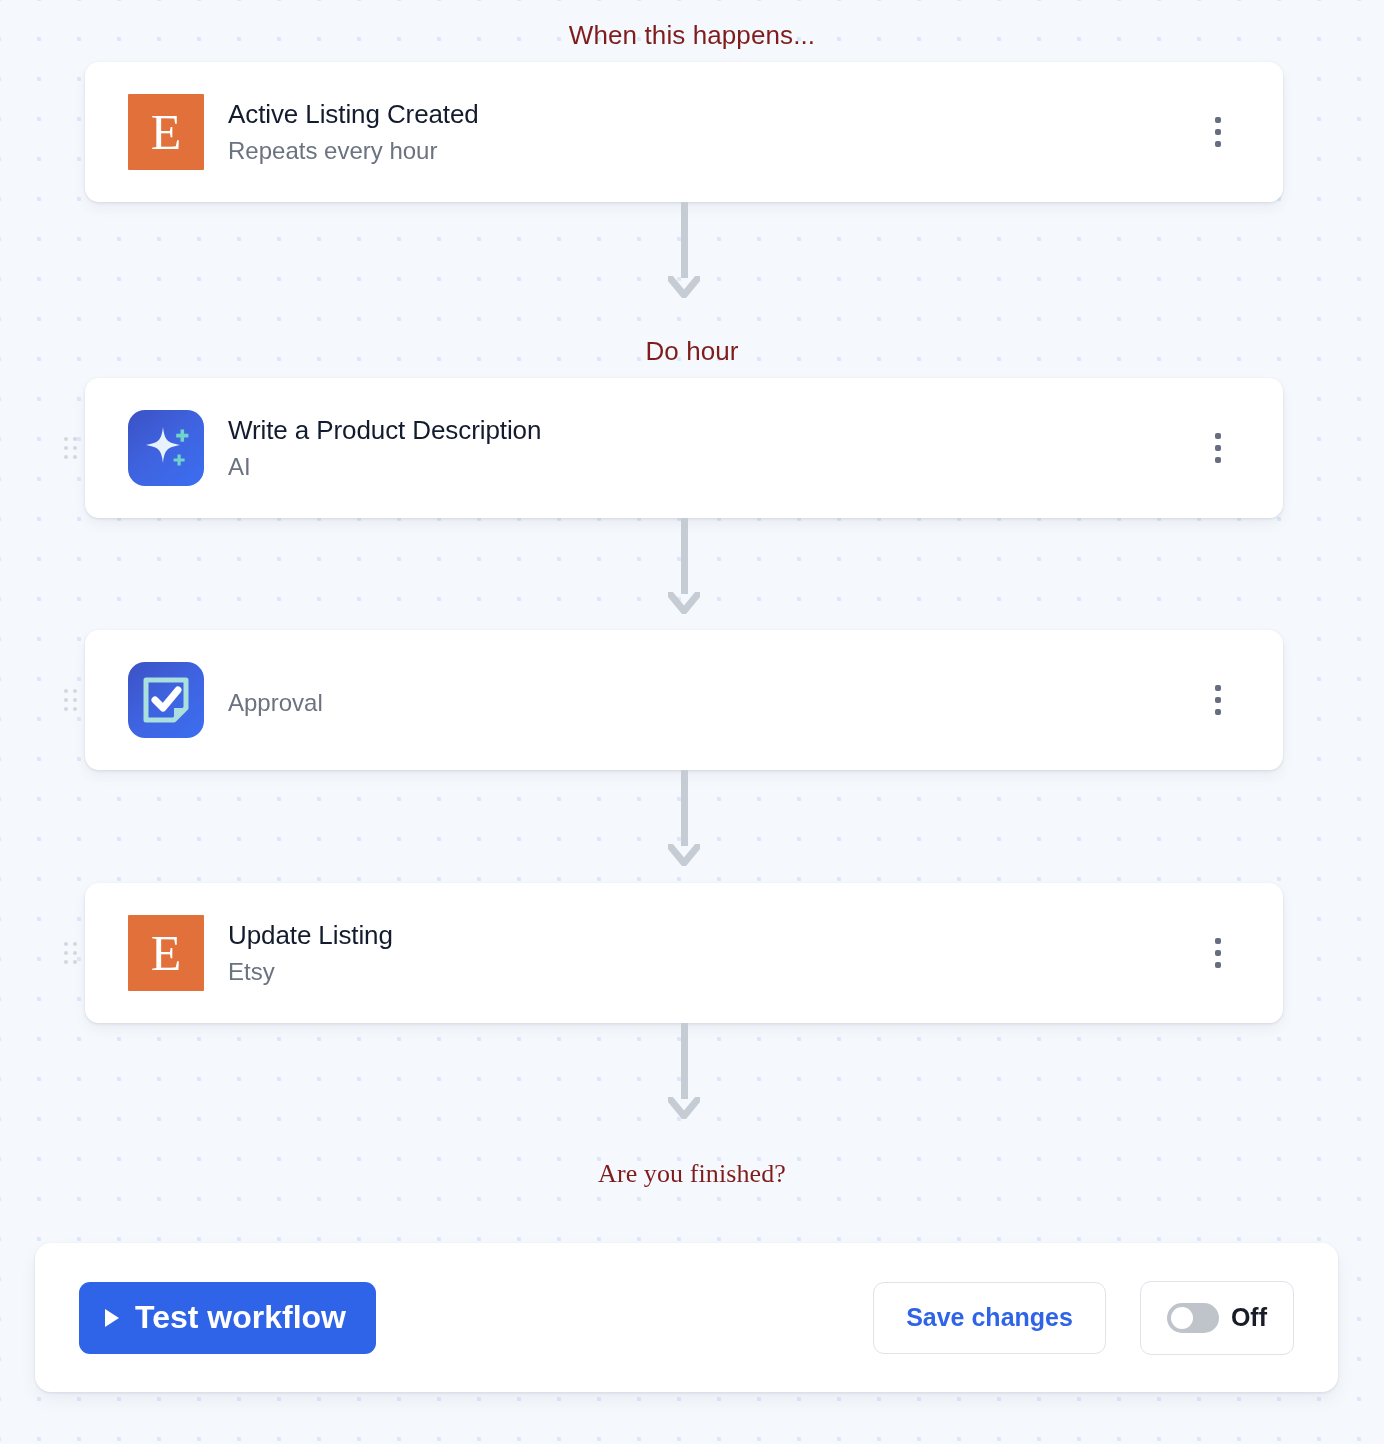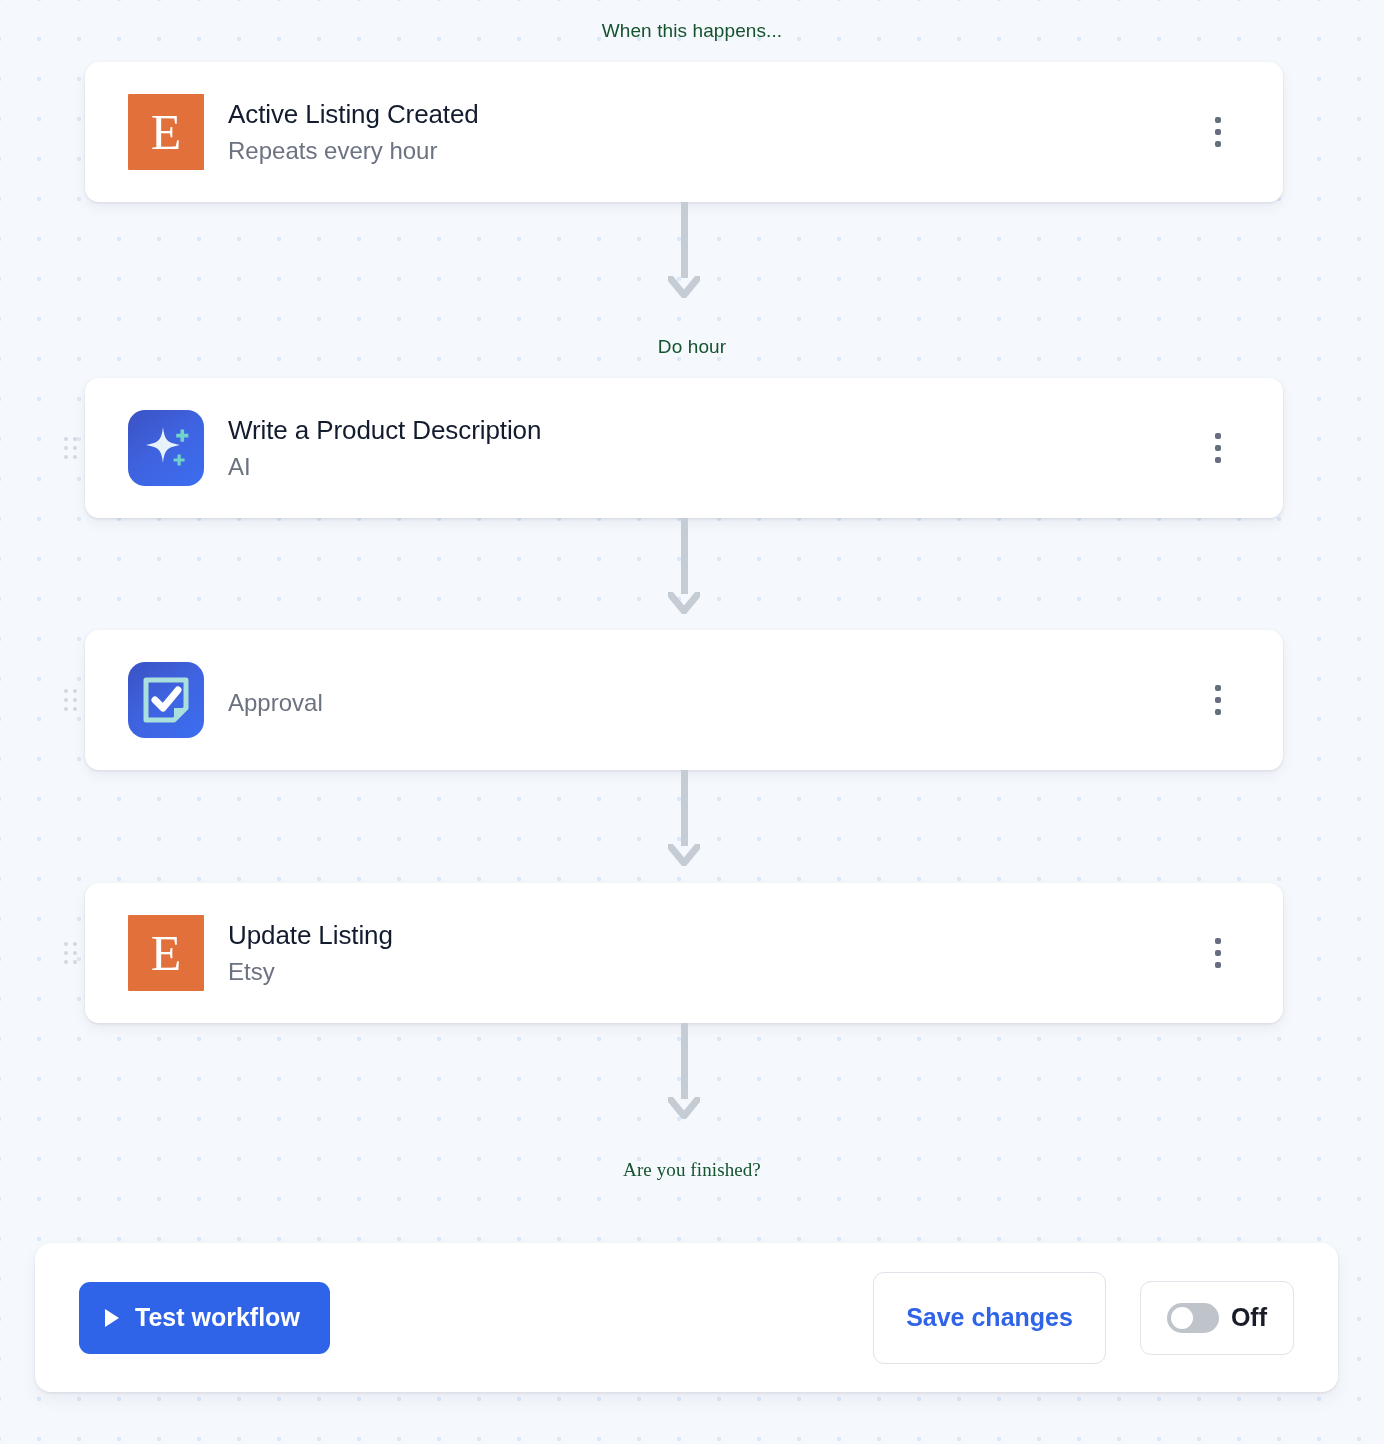--- a/index.html
+++ b/index.html
@@ -22,22 +22,22 @@
     position: absolute;
     inset: 0;
   }
 
   
   .caption {
     position: absolute;
     left: 0;
     width: 1384px;
     text-align: center;
-    color: #14532d;
-    font-size: 19px;
+    color: #7f1d1d;
+    font-size: 26px;
     letter-spacing: .1px;
   }
   .caption.cap-when  { top: 20px; }
   .caption.cap-do    { top: 336px; }
   .caption.cap-fin   { top: 1159px; font-family: Liberation Serif, serif; }
 
   
   .step {
     position: absolute;
     left: 85px;
@@ -196,39 +196,39 @@
   }
 
   .btn-test {
     height: 72px;
     padding: 0 30px 0 26px;
     background: #2f64e8;
     color: #ffffff;
     border: none;
     border-radius: 11px;
     font-family: "Liberation Sans", sans-serif;
-    font-size: 25px;
+    font-size: 32px;
     font-weight: bold;
     display: flex;
     align-items: center;
     gap: 16px;
     cursor: pointer;
   }
   .play-icon {
     width: 0;
     height: 0;
     border-left: 14px solid #ffffff;
     border-top: 9px solid transparent;
     border-bottom: 9px solid transparent;
   }
 
   .footer-spacer { flex: 1 1 auto; }
 
   .btn-save {
-    height: 92px;
+    height: 72px;
     padding: 0 32px;
     background: #ffffff;
     color: #2f64e8;
     border: 1px solid #dfe3ea;
     border-radius: 11px;
     font-family: "Liberation Sans", sans-serif;
     font-size: 25px;
     font-weight: bold;
     cursor: pointer;
   }

